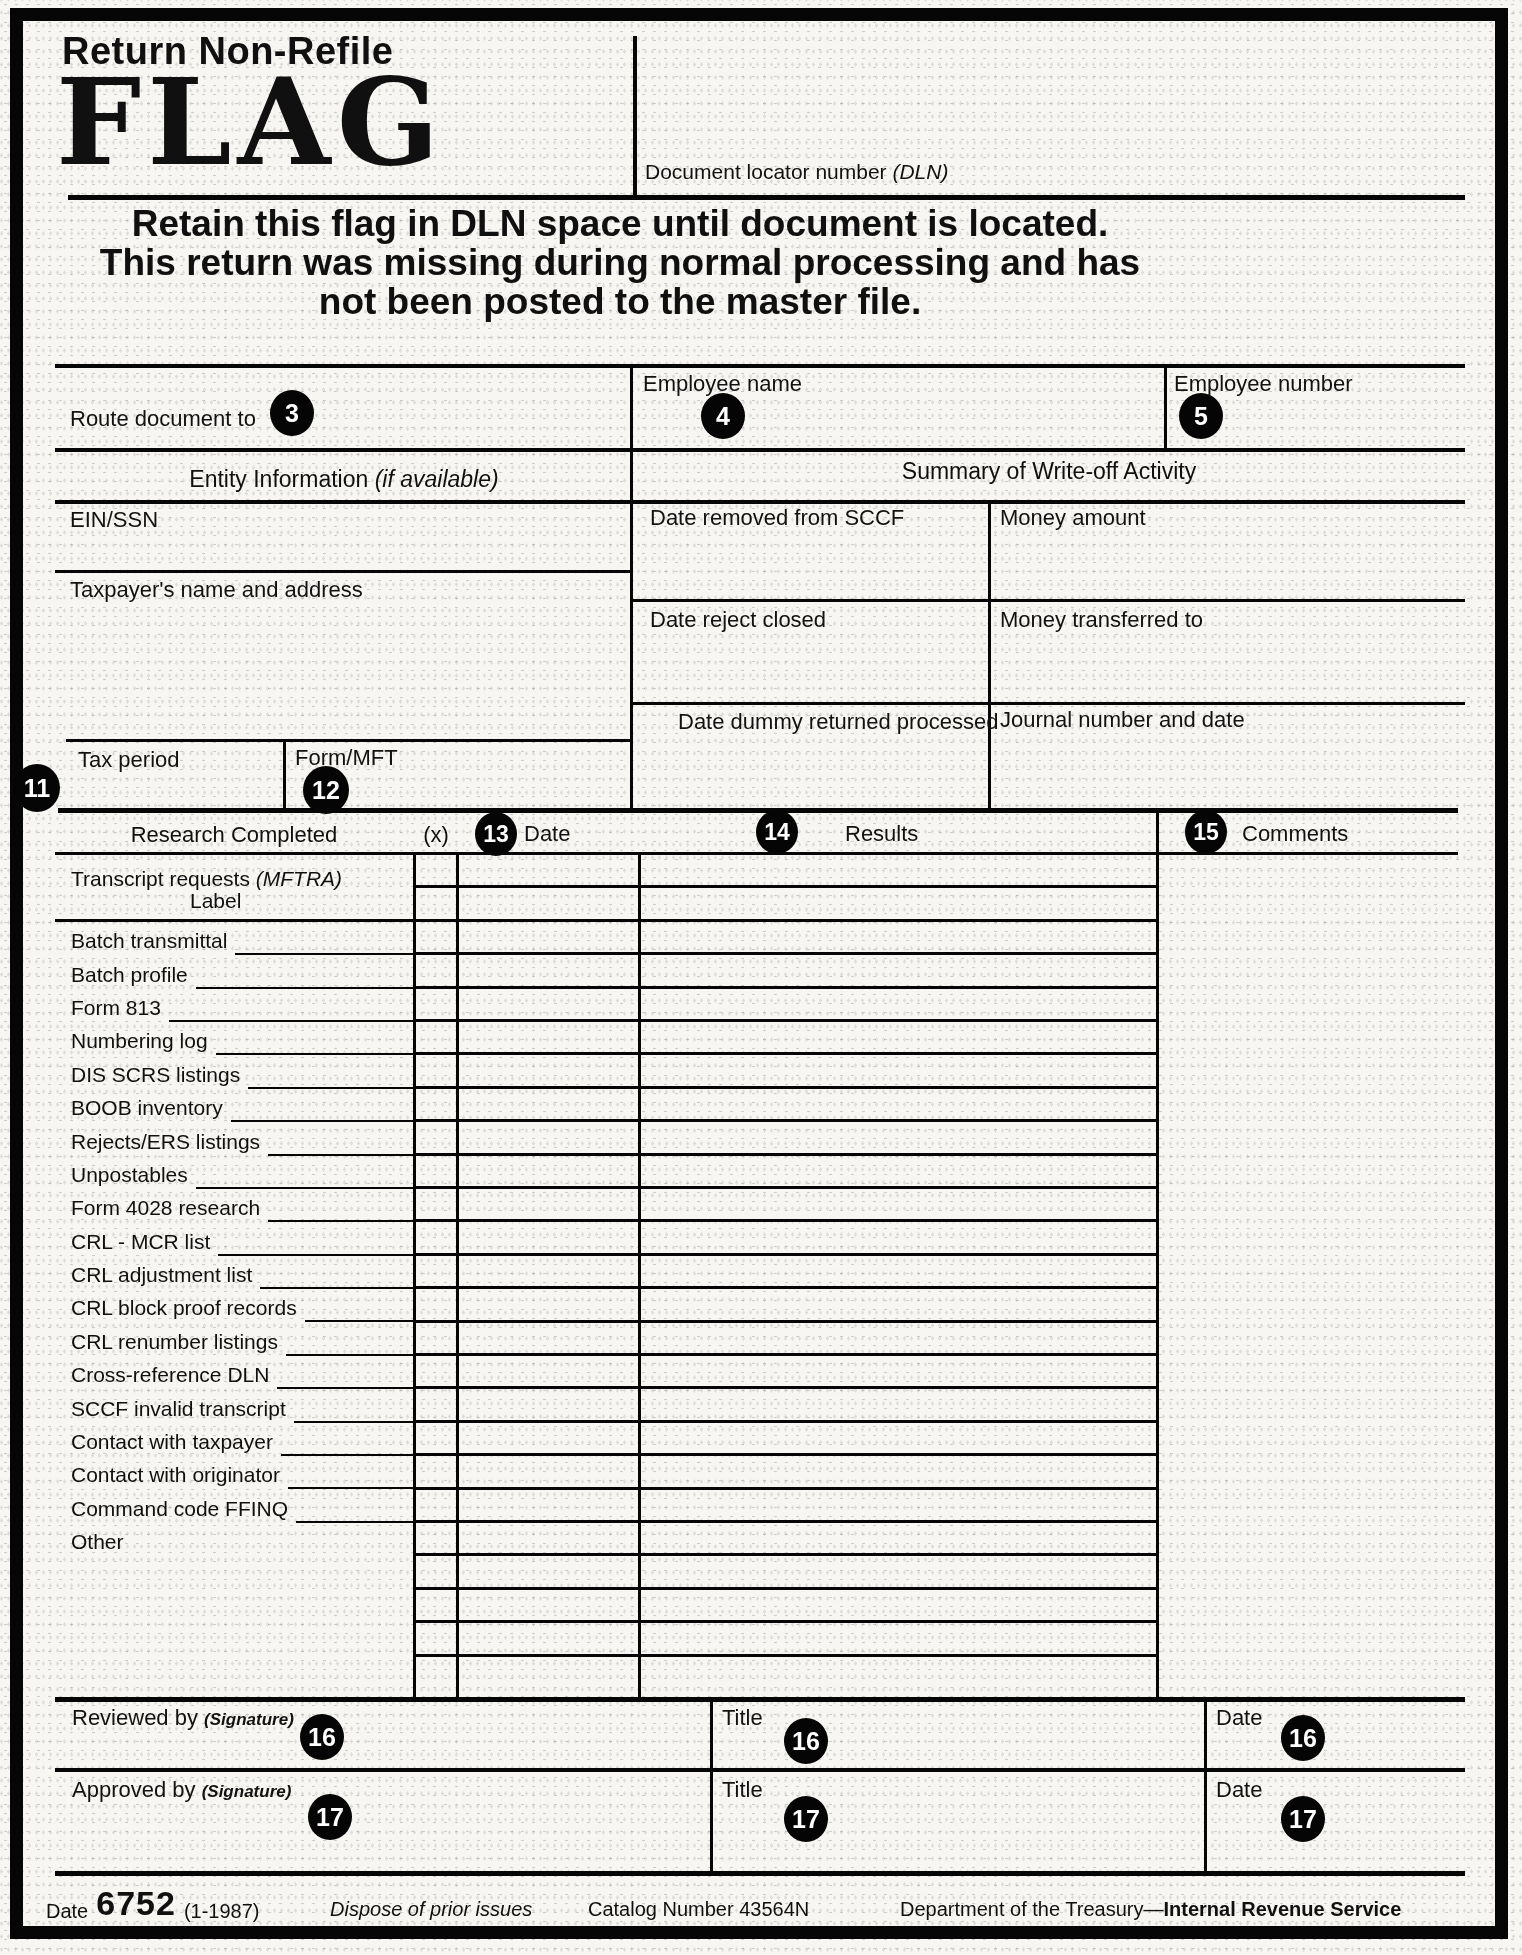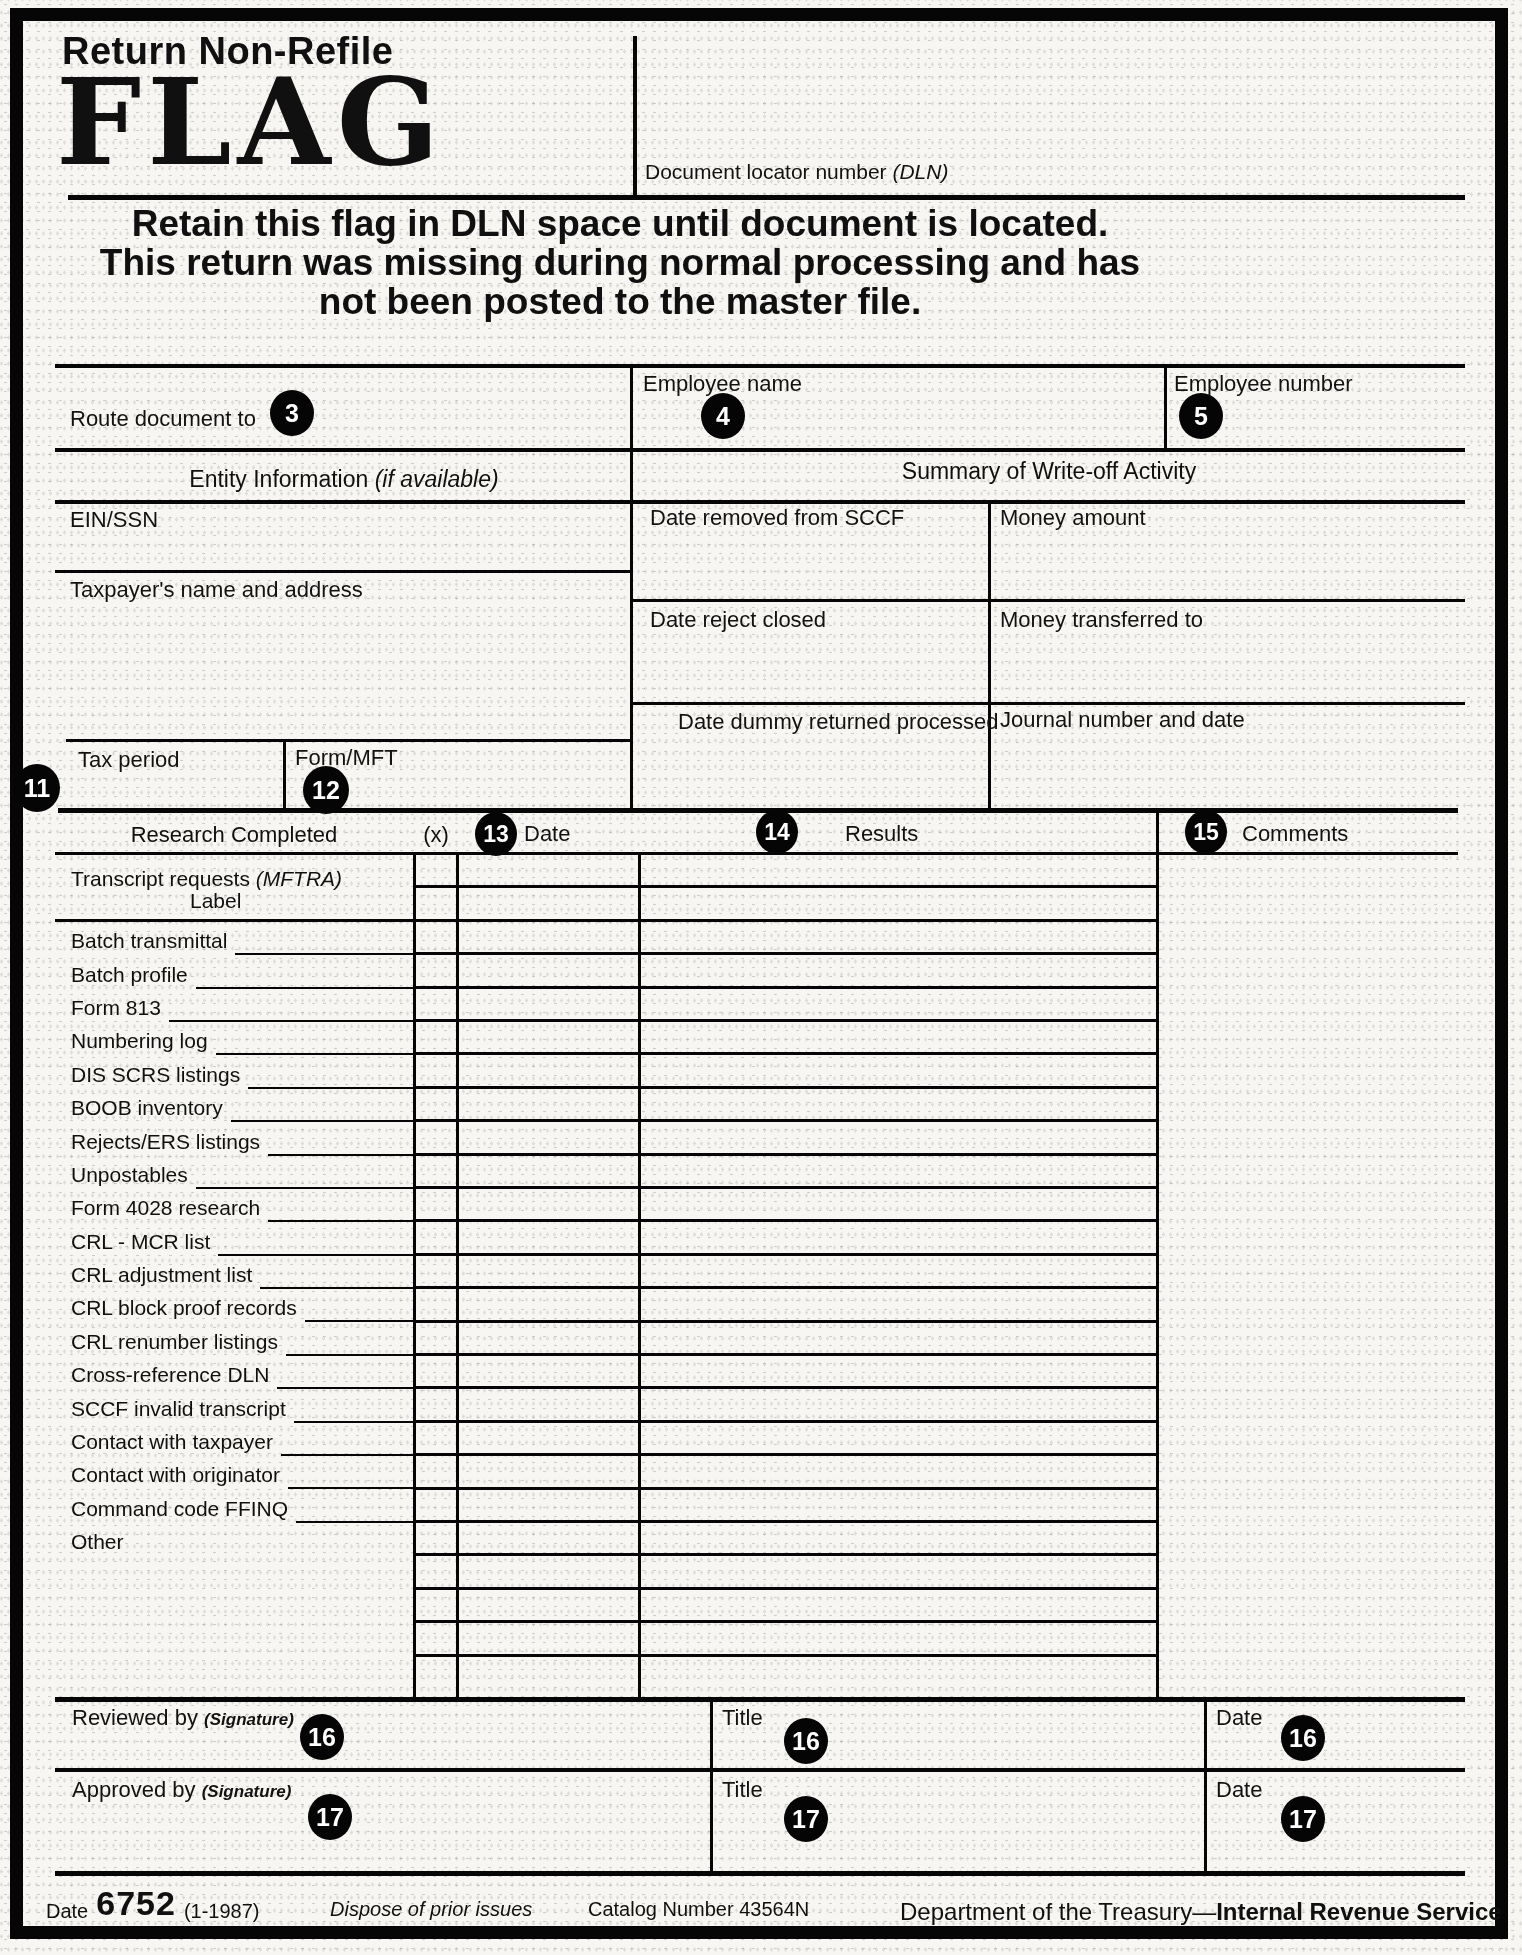--- a/index.html
+++ b/index.html
@@ -37,21 +37,21 @@
   .labcol{position:absolute;left:55px;top:855px;width:360px;height:845px;display:flex;flex-direction:column;box-sizing:border-box;}
   .doc-block{height:133.6px;border-bottom:3px solid #060606;box-sizing:border-box;position:relative;}
   .tr-block{height:66.8px;border-bottom:3px solid #060606;box-sizing:border-box;position:relative;}
   .blk-lbl{position:absolute;font-size:21px;white-space:nowrap;}
   .r-row{height:33.4px;display:flex;align-items:flex-end;padding-left:16px;box-sizing:border-box;}
   .r-row .r-txt{font-size:21px;white-space:nowrap;padding-bottom:2px;}
   .r-row .fill{flex:1;height:100%;border-bottom:2.6px solid #060606;margin-left:8px;margin-right:2px;box-sizing:border-box;}
   .r-row:last-child .fill{border-bottom:none;}
   .foot{position:absolute;font-size:20px;white-space:nowrap;}
   .formno{font-size:34px;font-weight:bold;letter-spacing:1px;}
-  .dept{position:absolute;left:900px;top:1898px;width:565px;text-align:left;font-size:24px;white-space:nowrap;}
+  .dept{position:absolute;left:900px;top:1898px;width:565px;text-align:left;font-size:20px;white-space:nowrap;}
 </style>
 </head>
 <body>
 
 <div class="page">
   <div class="frame"></div>
 
   <div class="kicker">Return Non-Refile</div>
   <div class="flag">FLAG</div>
   <div class="vl" style="left:633px;top:36px;width:4px;height:160px;"></div>

